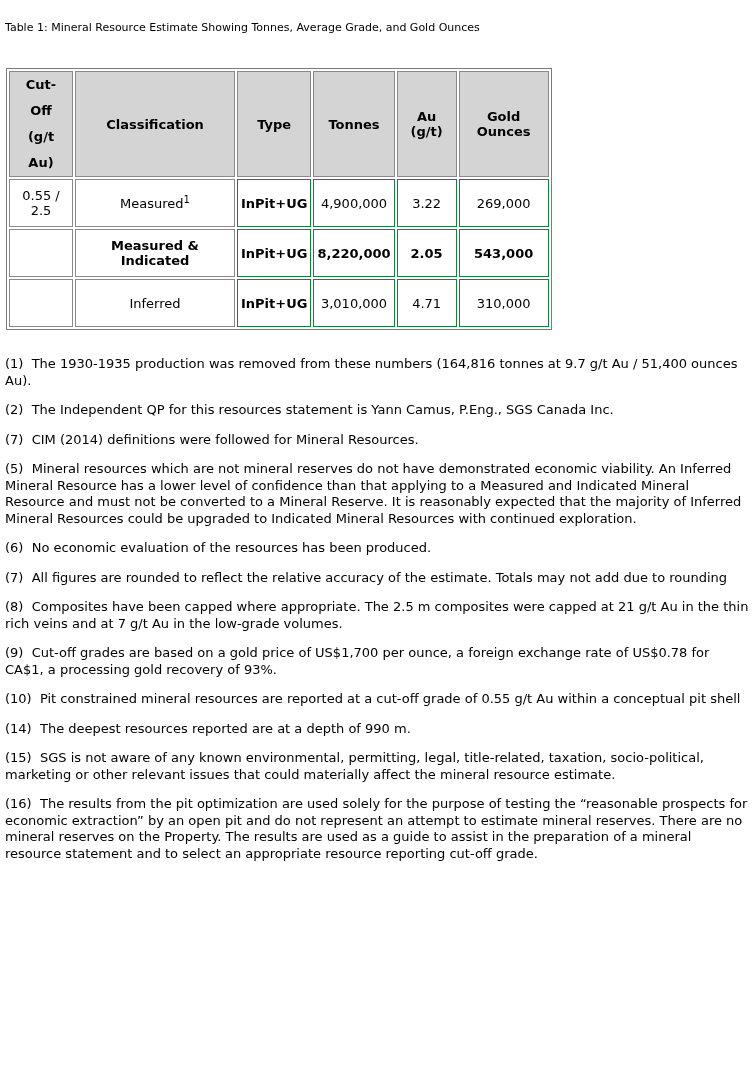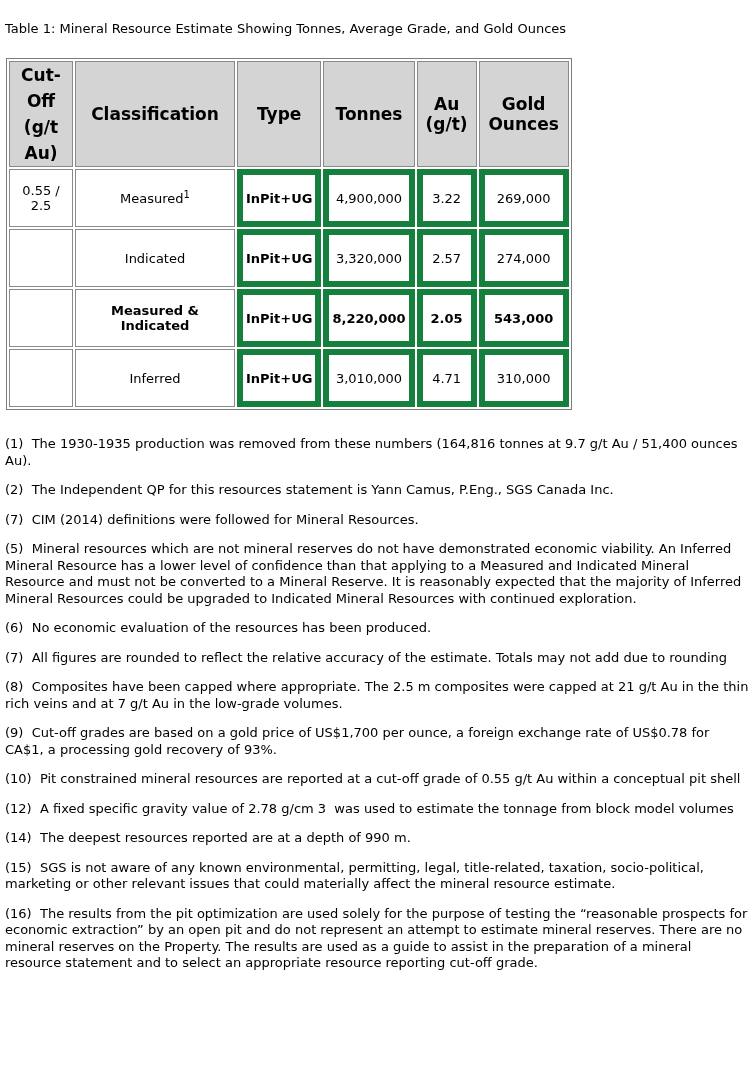--- a/index.html
+++ b/index.html
@@ -4,47 +4,47 @@
 <style>
   html, body { margin:0; padding:0; background:#ffffff; }
   body {
     width:755px;
     color:#000;
     font-family:"DejaVu Sans","Liberation Sans",sans-serif;
     font-size:13px;
     padding:21px 5px 12px 5px;
     box-sizing:border-box;
   }
-  .title { margin:0 0 22px 0; font-size:13px; }
+  .title { margin:0 0 34px 0; font-size:11px; }
   table.mre {
     border-collapse:separate;
     border-spacing:2px;
     border:1px solid #7b7b7b;
     margin-left:1px;
   }
   table.mre th {
     background:#d4d4d4;
     border:1px solid #8a8a8a;
     font-weight:bold;
     text-align:center;
     vertical-align:middle;
     height:70px;
     padding:0 7px;
-    font-size:17px;
+    font-size:13px;
   }
   table.mre td {
     background:#ffffff;
     text-align:center;
     vertical-align:middle;
     height:46px;
     padding:0 3px;
     font-size:13px;
   }
   td.g { border:1px solid #8a8a8a; }
-  td.b { border:6px solid #15803d; }
+  td.b { border:1px solid #15803d; }
   .type-cell { font-weight:bold; }
   tr.bold-row td { font-weight:bold; }
   th.cutoff-th div { line-height:26px; }
   sup { font-size:10px; }
   .footnotes { margin-top:26px; }
   .fn {
     margin:13px 0;
     line-height:16.5px;
     white-space:pre-wrap;
   }
@@ -78,28 +78,20 @@
   </thead>
   <tbody>
     <tr>
       <td class="g">0.55 / 2.5</td>
       <td class="g"><span>Measured</span><sup>1</sup></td>
       <td class="b type-cell">InPit+UG</td>
       <td class="b">4,900,000</td>
       <td class="b">3.22</td>
       <td class="b">269,000</td>
     </tr>
-    <tr>
-      <td class="g"></td>
-      <td class="g">Indicated</td>
-      <td class="b type-cell">InPit+UG</td>
-      <td class="b">3,320,000</td>
-      <td class="b">2.57</td>
-      <td class="b">274,000</td>
-    </tr>
     <tr class="bold-row">
       <td class="g"></td>
       <td class="g">Measured &amp; Indicated</td>
       <td class="b type-cell">InPit+UG</td>
       <td class="b">8,220,000</td>
       <td class="b">2.05</td>
       <td class="b">543,000</td>
     </tr>
     <tr>
       <td class="g"></td>
@@ -115,17 +107,16 @@
 <div class="footnotes">
   <p class="fn">(1)  The 1930-1935 production was removed from these numbers (164,816 tonnes at 9.7 g/t Au / 51,400 ounces Au).</p>
   <p class="fn">(2)  The Independent QP for this resources statement is Yann Camus, P.Eng., SGS Canada Inc.</p>
   <p class="fn">(7)  CIM (2014) definitions were followed for Mineral Resources.</p>
   <p class="fn">(5)  Mineral resources which are not mineral reserves do not have demonstrated economic viability. An Inferred Mineral Resource has a lower level of confidence than that applying to a Measured and Indicated Mineral Resource and must not be converted to a Mineral Reserve. It is reasonably expected that the majority of Inferred Mineral Resources could be upgraded to Indicated Mineral Resources with continued exploration.</p>
   <p class="fn">(6)  No economic evaluation of the resources has been produced.</p>
   <p class="fn">(7)  All figures are rounded to reflect the relative accuracy of the estimate. Totals may not add due to rounding</p>
   <p class="fn">(8)  Composites have been capped where appropriate. The 2.5 m composites were capped at 21 g/t Au in the thin rich veins and at 7 g/t Au in the low-grade volumes.</p>
   <p class="fn">(9)  Cut-off grades are based on a gold price of US$1,700 per ounce, a foreign exchange rate of US$0.78 for CA$1, a processing gold recovery of 93%.</p>
   <p class="fn">(10)  Pit constrained mineral resources are reported at a cut-off grade of 0.55 g/t Au within a conceptual pit shell</p>
-  <p class="fn">(12)  A fixed specific gravity value of 2.78 g/cm 3  was used to estimate the tonnage from block model volumes</p>
   <p class="fn">(14)  The deepest resources reported are at a depth of 990 m.</p>
   <p class="fn">(15)  SGS is not aware of any known environmental, permitting, legal, title-related, taxation, socio-political, marketing or other relevant issues that could materially affect the mineral resource estimate.</p>
   <p class="fn">(16)  The results from the pit optimization are used solely for the purpose of testing the “reasonable prospects for economic extraction” by an open pit and do not represent an attempt to estimate mineral reserves. There are no mineral reserves on the Property. The results are used as a guide to assist in the preparation of a mineral resource statement and to select an appropriate resource reporting cut-off grade.</p>
 </div>
 
 </body></html>

